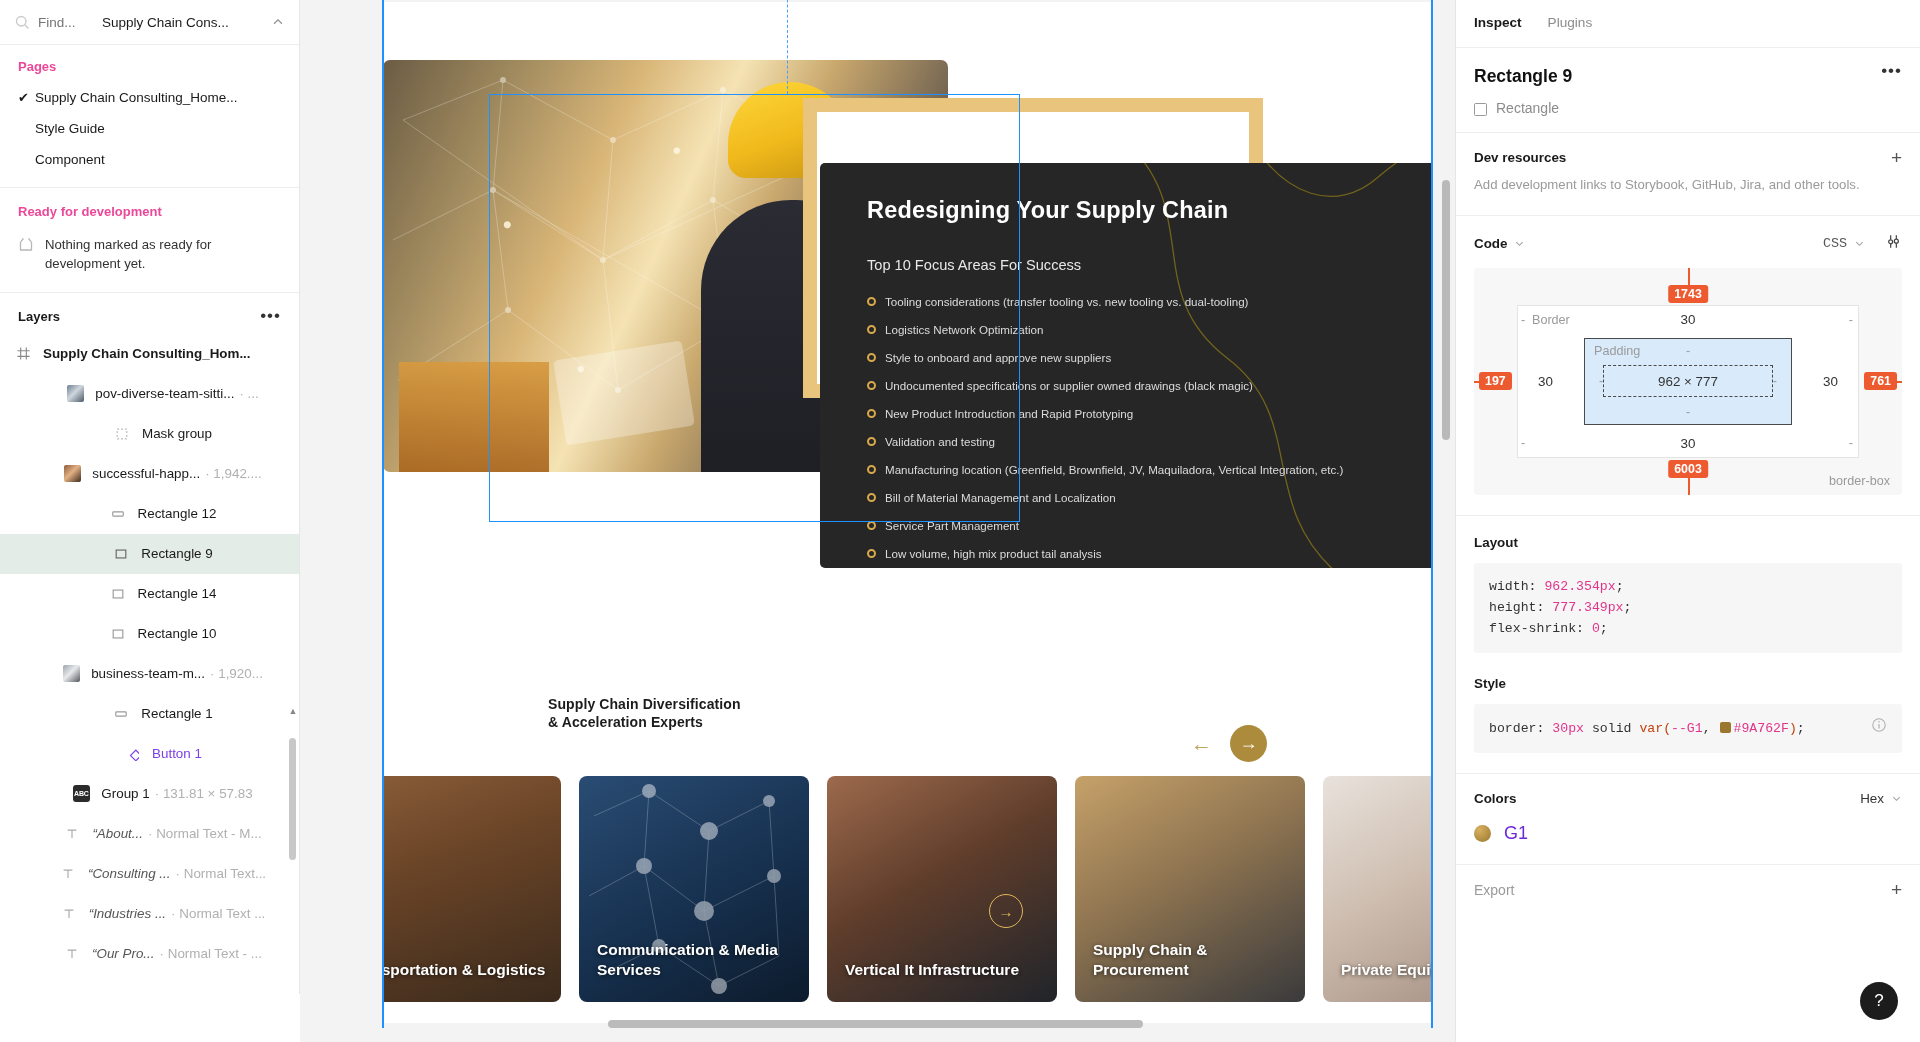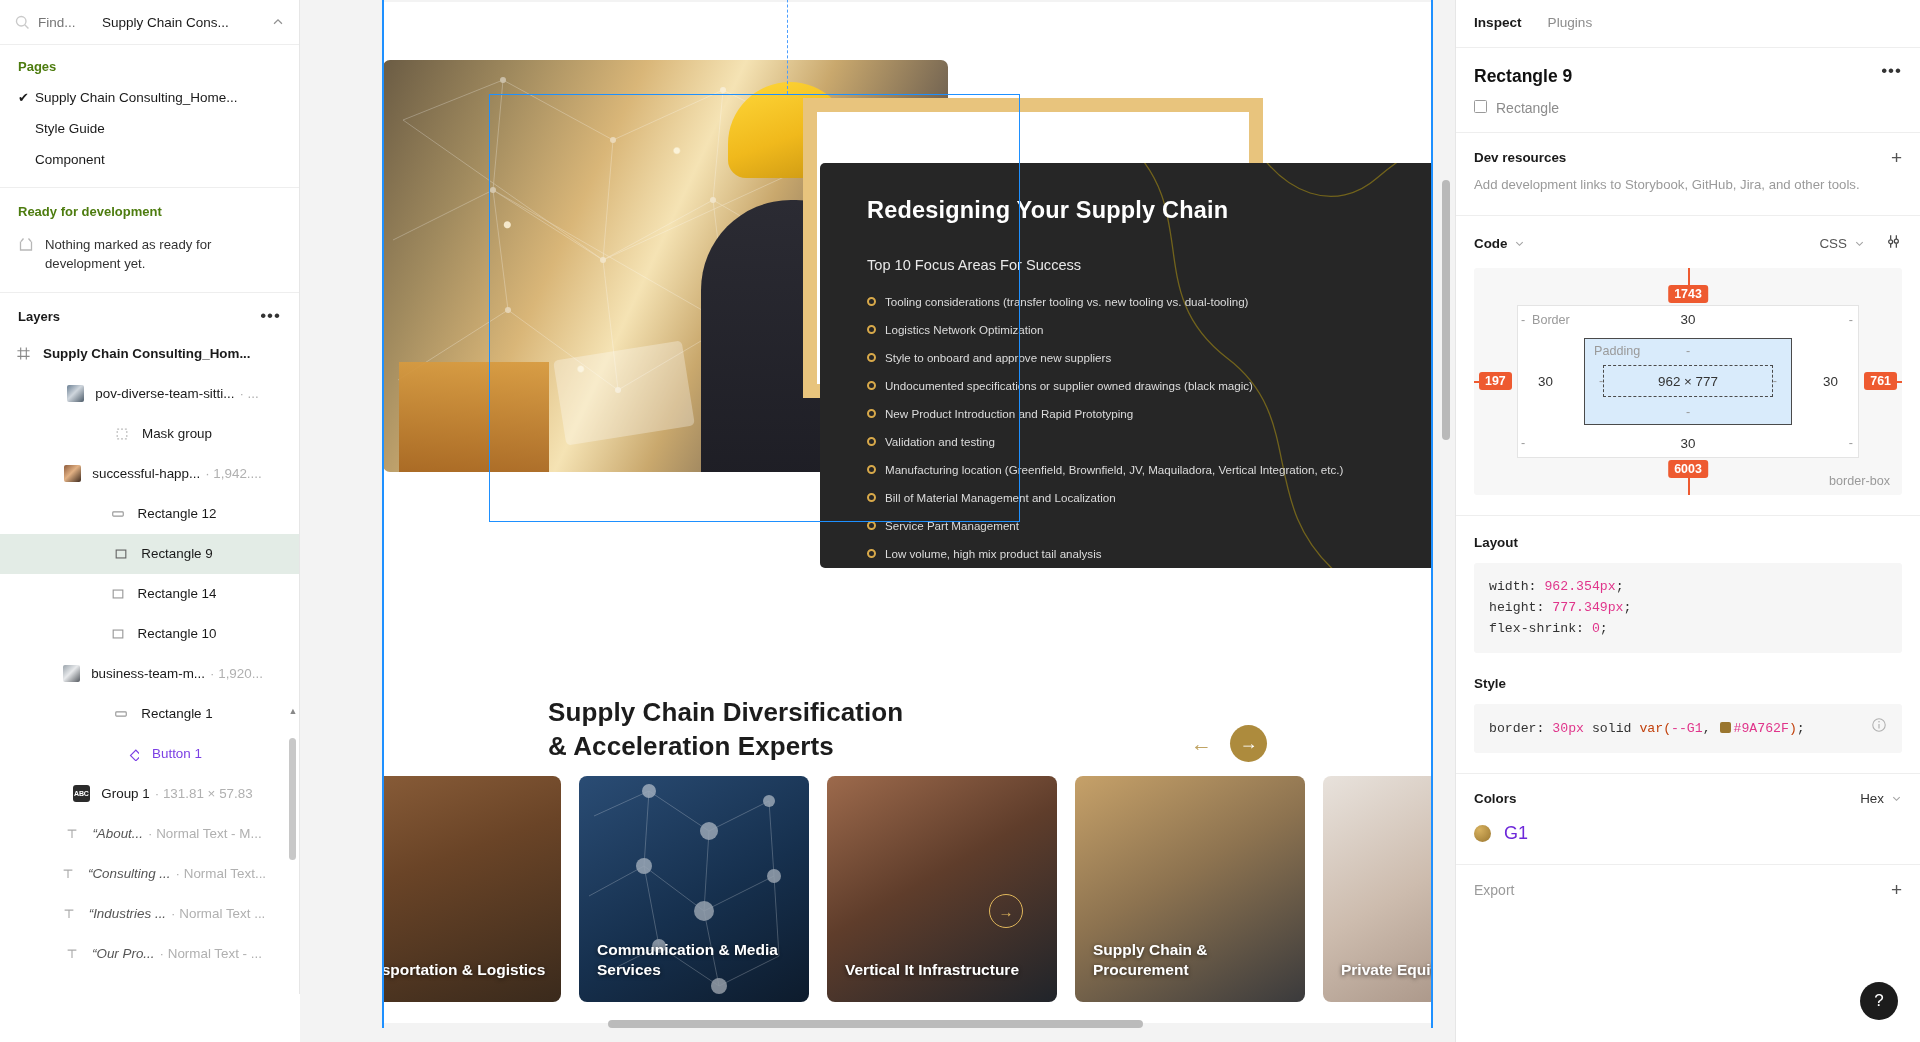--- a/index.html
+++ b/index.html
@@ -30,21 +30,21 @@
     width: 58px; margin-left: 7px; background: transparent;
   }
   .doc-title {
     font-size: 13.5px; color: #1a1a1a; margin-left: 6px;
     white-space: nowrap; overflow: hidden;
   }
   .chev-up { margin-left: auto; opacity: .65; width: 14px; height: 14px; }
 
   .section-pages { padding: 14px 0 12px 0; border-bottom: 1px solid #eeeeee; }
   .sec-head {
-    font-size: 13px; font-weight: bold; color: #4d7c0f;
+    font-size: 13px; font-weight: bold; color: #ec4899;
     padding: 0 18px 8px 18px;
   }
   .page-item {
     height: 31px; display: flex; align-items: center;
     padding: 0 18px; font-size: 13.5px; color: #1a1a1a; cursor: default;
   }
   .page-item .tick { width: 17px; flex-shrink: 0; font-size: 13px; }
   .page-item .plabel { white-space: nowrap; overflow: hidden; text-overflow: ellipsis; }
 
   .section-ready { padding: 16px 0 18px 0; border-bottom: 1px solid #eeeeee; }
@@ -162,21 +162,21 @@
     position: absolute; left: 106px; top: 106px; width: 531px; height: 428px;
     border: 1.6px solid #1e90ff; pointer-events: none; z-index: 30;
   }
   .sel-dashed-v {
     position: absolute; left: 404px; top: -14px; height: 120px;
     border-left: 1.5px dashed #4a9eff; z-index: 30;
   }
 
   .div-section { position: absolute; left: 0; top: 655px; width: 1049px; }
   .div-head {
-    font-size: 26px; font-weight: bold; color: #1c1c1c; line-height: 1.32;
+    font-size: 14px; font-weight: bold; color: #1c1c1c; line-height: 1.32;
     padding-left: 165px; padding-top: 52px; letter-spacing: .1px;
   }
   .nav-arrows {
     position: absolute; right: 165px; top: 82px; display: flex; align-items: center; gap: 18px;
   }
   .arrow-left { color: #c0a463; font-size: 21px; line-height: 1; cursor: pointer; }
   .arrow-right-btn {
     width: 37px; height: 37px; border-radius: 50%; background: #ad8b3d;
     display: flex; align-items: center; justify-content: center;
     color: #fff; font-size: 18px; cursor: pointer;
@@ -229,35 +229,35 @@
     padding: 0 18px; border-bottom: 1px solid #eeeeee;
   }
   .rp-tab { font-size: 13.6px; color: #8c8c8c; cursor: pointer; padding-bottom: 2px; }
   .rp-tab.active { color: #1a1a1a; font-weight: bold; }
 
   .rp-sel {
     padding: 18px 18px 16px 18px; border-bottom: 1px solid #eeeeee;
   }
   .rp-sel-top { display: flex; align-items: flex-start; justify-content: space-between; }
   .rp-sel-name { font-size: 17.5px; font-weight: bold; color: #111; }
-  .rp-sel-type { display: flex; align-items: flex-start; gap: 9px; margin-top: 13px; }
+  .rp-sel-type { display: flex; align-items: flex-end; gap: 9px; margin-top: 13px; }
   .rp-sel-type .tname { font-size: 14px; color: #8c8c8c; }
   .sq-ico { width: 13px; height: 13px; border: 1.5px solid #9a9a9a; border-radius: 1.5px; }
 
   .rp-block { padding: 17px 18px 20px 18px; border-bottom: 1px solid #eeeeee; }
   .rp-block-head {
     display: flex; align-items: center; justify-content: space-between;
   }
   .rp-h { font-size: 13.4px; font-weight: bold; color: #1a1a1a; }
   .rp-h.muted { color: #9a9a9a; font-weight: normal; font-size: 14px; }
   .plus { font-size: 19px; color: #555; line-height: 14px; cursor: pointer; }
   .rp-desc { font-size: 13.2px; color: #9a9a9a; margin-top: 10px; line-height: 1.48; }
 
   .code-head { display: flex; align-items: center; }
-  .code-lang { margin-left: auto; display: flex; align-items: center; gap: 7px; font-size: 13.4px; color: #555; }
+  .code-lang { margin-left: auto; display: flex; align-items: center; gap: 7px; font-size: 13.4px; color: #555; font-family: Liberation Mono, monospace; }
   .code-gear { margin-left: 20px; cursor: pointer; }
   .chev { width: 11px; height: 11px; opacity: .6; }
 
   .boxmodel {
     margin-top: 14px; background: #f7f7f7; border-radius: 3px;
     height: 227px; position: relative;
   }
   .bm-border {
     position: absolute; left: 43px; top: 37px; right: 43px; bottom: 37px;
     background: #ffffff; border: 1px solid #e4e4e4;

